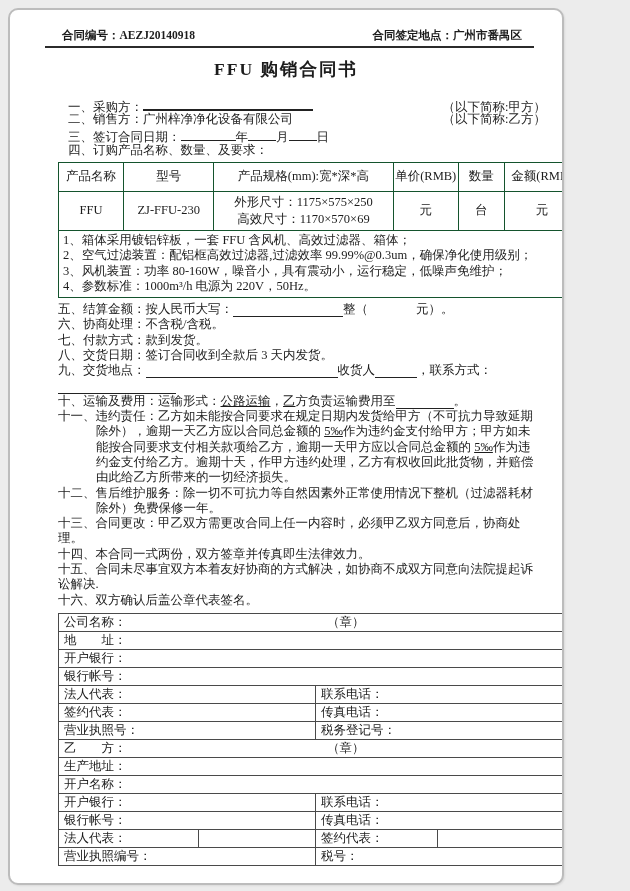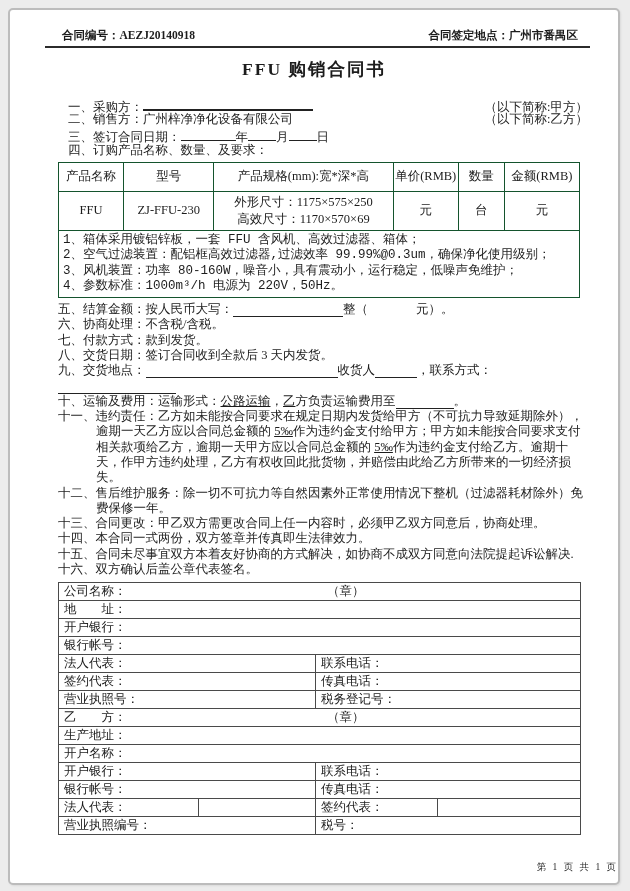--- a/index.html
+++ b/index.html
@@ -6,59 +6,59 @@
   body {
     width:630px; height:891px;
     background:#ececec;
     font-family:"Liberation Serif","DejaVu Serif",serif;
     color:#1c1c1c;
     position:relative;
     overflow:hidden;
   }
   .page {
     position:absolute; left:8px; top:8px;
-    width:612px; height:877px;
+    width:556px; height:877px;
     background:#ffffff;
     border:2px solid #bcbcbc;
-    border-radius:5px;
+    border-radius:10px;
     box-sizing:border-box;
     overflow:hidden;
     box-shadow:1px 1px 2px rgba(0,0,0,0.08);
   }
   .doc-header {
     display:flex; justify-content:space-between;
     margin:18px 40px 0 52px;
     font-weight:bold; font-size:11.5px;
   }
   .header-rule { border-top:2px solid #2b2b2b; margin:3px 28px 0 35px; }
   .doc-title {
     text-align:center; font-size:17.5px; font-weight:bold;
     margin-top:9px; letter-spacing:2px;
   }
-  .intro { margin:16px 30px 0 58px; font-size:12.5px; }
+  .intro { margin:16px 16px 0 58px; font-size:12.5px; }
   .intro-line { display:flex; height:15.4px; line-height:15.4px; align-items:baseline; white-space:pre; }
   .aside { margin-left:auto; }
   .blank {
     display:inline-block; height:12px;
     border-bottom:1.6px solid #222;
     vertical-align:bottom;
   }
   .blank.bold { border-bottom-width:2.2px; }
   .spacer { display:inline-block; height:12px; }
   .uline { text-decoration:underline; }
 
   table { border-collapse:collapse; table-layout:fixed; }
   .product-table { margin:3px 0 0 48px; width:522px; font-size:12.5px; }
   .product-table th, .product-table td {
     border:1px solid #14532d; padding:0;
     font-weight:normal; text-align:center;
   }
   .product-table thead th { height:28px; }
   .product-table .data-row td { height:38px; line-height:17px; }
-  .product-table .notes-cell { text-align:left; padding:2px 4px; line-height:15.6px;font-family:Liberation Mono, monospace; }
+  .product-table .notes-cell { text-align:left; padding:2px 4px; line-height:15.6px; }
 
   .terms { margin:3px 26px 0 48px; font-size:12.5px; line-height:15.3px; }
   .term { }
 
   .sign-table { margin:5px 0 0 48px; width:522px; font-size:12.5px; }
   .sign-table td {
     border:1px solid #4a4a4a; height:17px;
     padding:0 0 0 5px; text-align:left; position:relative;
     overflow:hidden; white-space:nowrap;
   }

